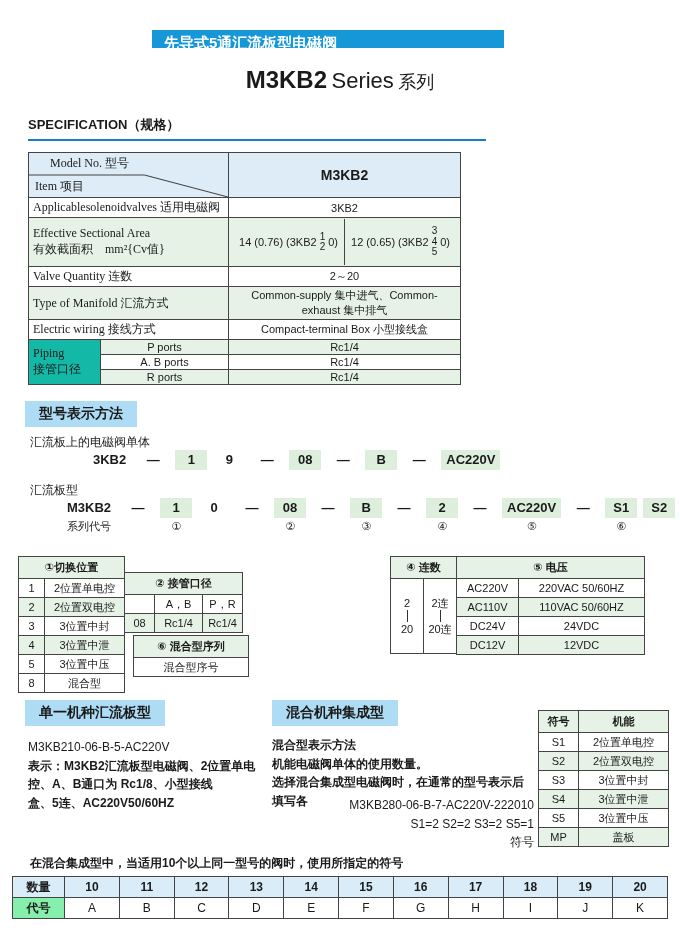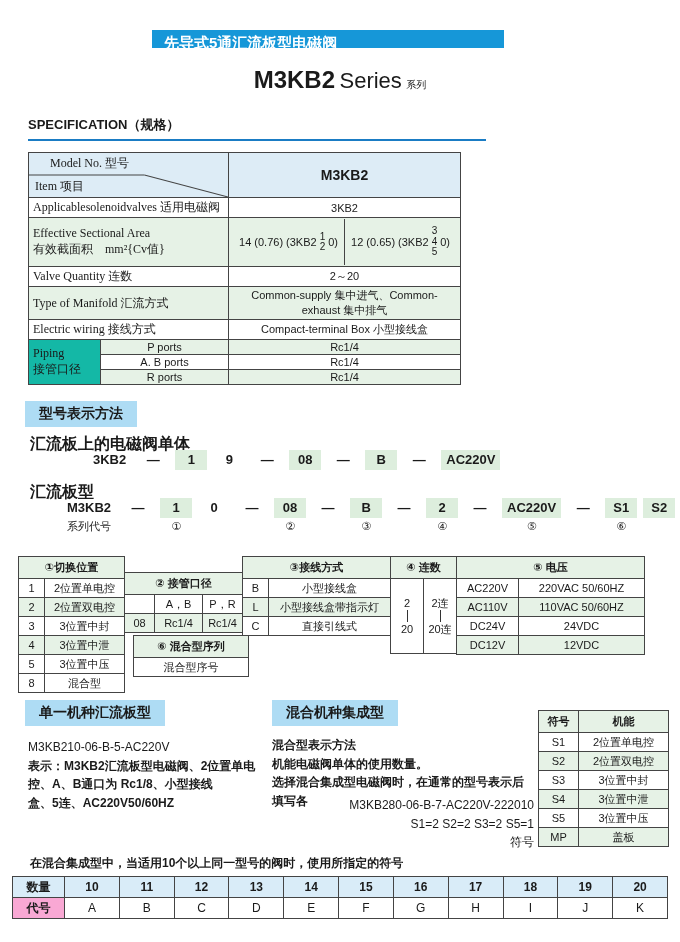--- a/index.html
+++ b/index.html
@@ -11,21 +11,21 @@
   body{width:680px;height:942px;background:#fff;color:#1a1a1a;
        font-family:"Liberation Sans","DejaVu Sans",sans-serif;position:relative;overflow:hidden;}
   .abs{position:absolute;}
 
   
   .banner{left:152px;top:30px;width:352px;height:18px;background:var(--banner-blue);
           color:#fff;font-weight:bold;font-size:15px;line-height:26px;padding-left:12px;box-sizing:border-box;}
   .title{left:0;top:66px;width:680px;text-align:center;white-space:nowrap;}
   .title .model{font-size:24px;font-weight:bold;}
   .title .series{font-size:22px;}
-  .title .suffix{font-size:10px;}
+  .title .suffix{font-size:18px;}
 
   .spec-heading{left:28px;top:116px;font-size:13px;font-weight:bold;text-align:center;}
   .spec-underline{left:28px;top:139px;width:458px;height:2px;background:var(--underline-blue);}
 
   
   table{border-collapse:collapse;}
   .spec-table{left:28px;top:152px;width:432px;font-size:11px;table-layout:fixed;}
   .spec-table td{border:1px solid var(--border);padding:1px 4px;}
   .spec-table .lbl{font-family:"Liberation Serif","DejaVu Serif",serif;font-size:12px;}
   .spec-table .val{text-align:center;}
@@ -39,21 +39,21 @@
   .eff-cell{padding:0;}
   .eff-wrap{display:flex;align-items:stretch;}
   .eff-half{flex:1;display:flex;align-items:center;justify-content:center;gap:3px;padding:3px 2px;min-height:40px;}
   .eff-half + .eff-half{border-left:1px solid var(--border);}
   .stack{display:inline-flex;flex-direction:column;font-size:10px;line-height:1.05;text-align:center;}
   .ports-group{text-align:left;}
 
   
   .sec-box{background:var(--section-heading-bg);font-size:14px;font-weight:bold;
            padding:4px 14px;display:inline-block;}
-  .code-label{font-size:16px;font-weight:bold;}
+  .code-label{font-size:12px;font-weight:normal;}
   .tok-row{display:flex;gap:6px;align-items:flex-start;}
   .tok-col{display:flex;flex-direction:column;align-items:center;}
   .tok{min-width:22px;height:20px;line-height:20px;text-align:center;font-weight:bold;
        font-size:13px;padding:0 5px;white-space:nowrap;}
   .tok.hl{background:var(--highlight-green);}
   .tok-sub{height:16px;font-size:11px;line-height:16px;text-align:center;white-space:nowrap;}
 
   
   .opt-table{position:absolute;font-size:11px;text-align:center;table-layout:fixed;background:#fff;}
   .opt-table th,.opt-table td{border:1px solid var(--border);padding:0 2px;height:18px;overflow:hidden;white-space:nowrap;}
@@ -68,21 +68,21 @@
   .sym-table{left:538px;top:710px;width:130px;font-size:11px;text-align:center;table-layout:fixed;}
   .sym-table th,.sym-table td{border:1px solid var(--border);height:18px;padding:0 2px;}
   .sym-table th{background:var(--row-green);height:21px;}
   .sym-table tr.green td{background:var(--row-green);}
 
   
   .note{left:30px;top:855px;font-size:12px;font-weight:bold;}
   .qty-table{left:12px;top:876px;width:656px;font-size:12px;text-align:center;table-layout:fixed;}
   .qty-table th,.qty-table td{border:1px solid var(--border);height:20px;padding:0;}
   .qty-table .r1 th,.qty-table .r1 td{background:var(--qty-header-blue);font-weight:bold;}
-  .qty-table .r2 th{font-weight:bold;background:#f9a8d4;}
+  .qty-table .r2 th{font-weight:bold;background:#86efac;}
   .qty-table .r2 td{font-weight:normal;}
 </style>
 </head>
 <body>
 
 <div class="abs banner">先导式5通汇流板型电磁阀</div>
 <div class="abs title">
   <span class="model">M3KB2</span>
   <span class="series">Series</span>
   <span class="suffix">系列</span>
@@ -326,45 +326,20 @@
       <td>P，R</td>
     </tr>
     <tr class="green">
       <td>08</td>
       <td>Rc1/4</td>
       <td>Rc1/4</td>
     </tr>
   </tbody>
     </table>
 
-  <table class="opt-table" style="left:227px;top:0;width:148px;">
-    <colgroup>
-        <col style="width:26px">
-        <col style="width:122px">
-      </colgroup>
-    <thead>
-        <tr>
-          <th colspan="2">③接线方式</th>
-        </tr>
-      </thead>
-    <tbody id="wiring-body">
-        <tr>
-          <td>B</td>
-          <td>小型接线盒</td>
-        </tr>
-        <tr class="green">
-          <td>L</td>
-          <td>小型接线盒带指示灯</td>
-        </tr>
-        <tr>
-          <td>C</td>
-          <td>直接引线式</td>
-        </tr>
-      </tbody>
-  </table>
 
   <table class="opt-table" style="left:375px;top:0;width:66px;">
     <colgroup>
         <col style="width:33px">
         <col style="width:33px">
       </colgroup>
     <tbody>
         <tr>
           <th colspan="2">④ 连数</th>
         </tr>

